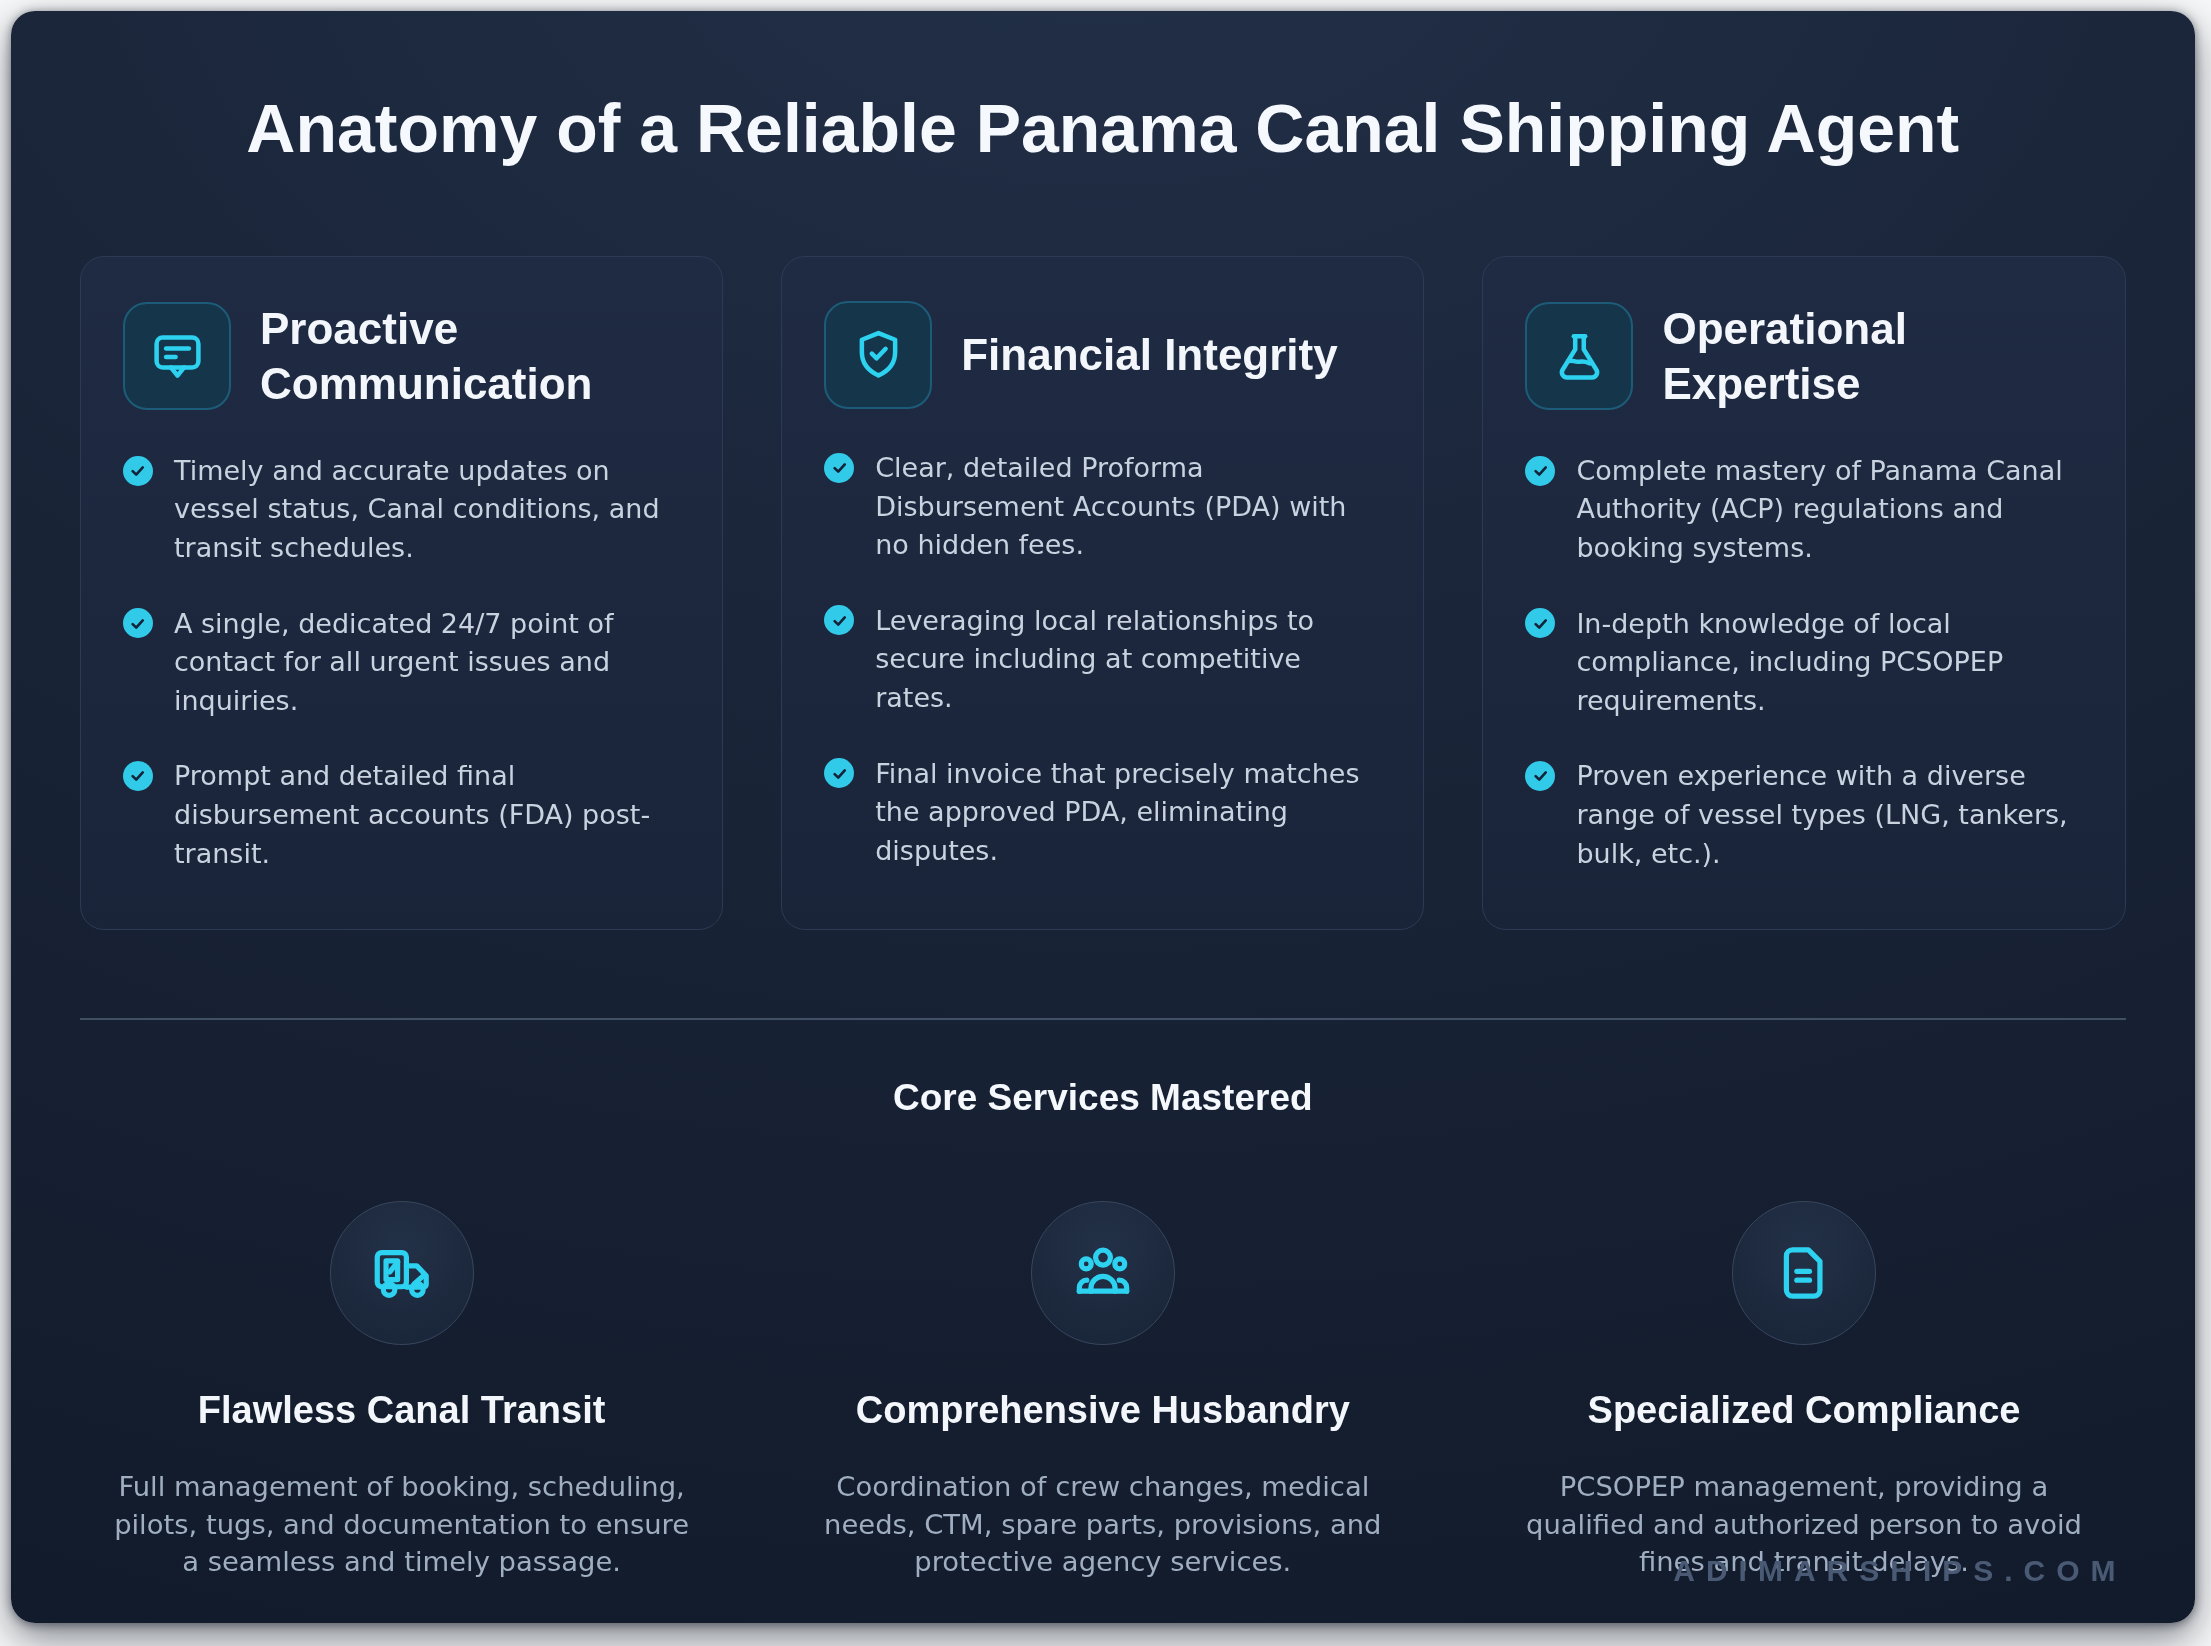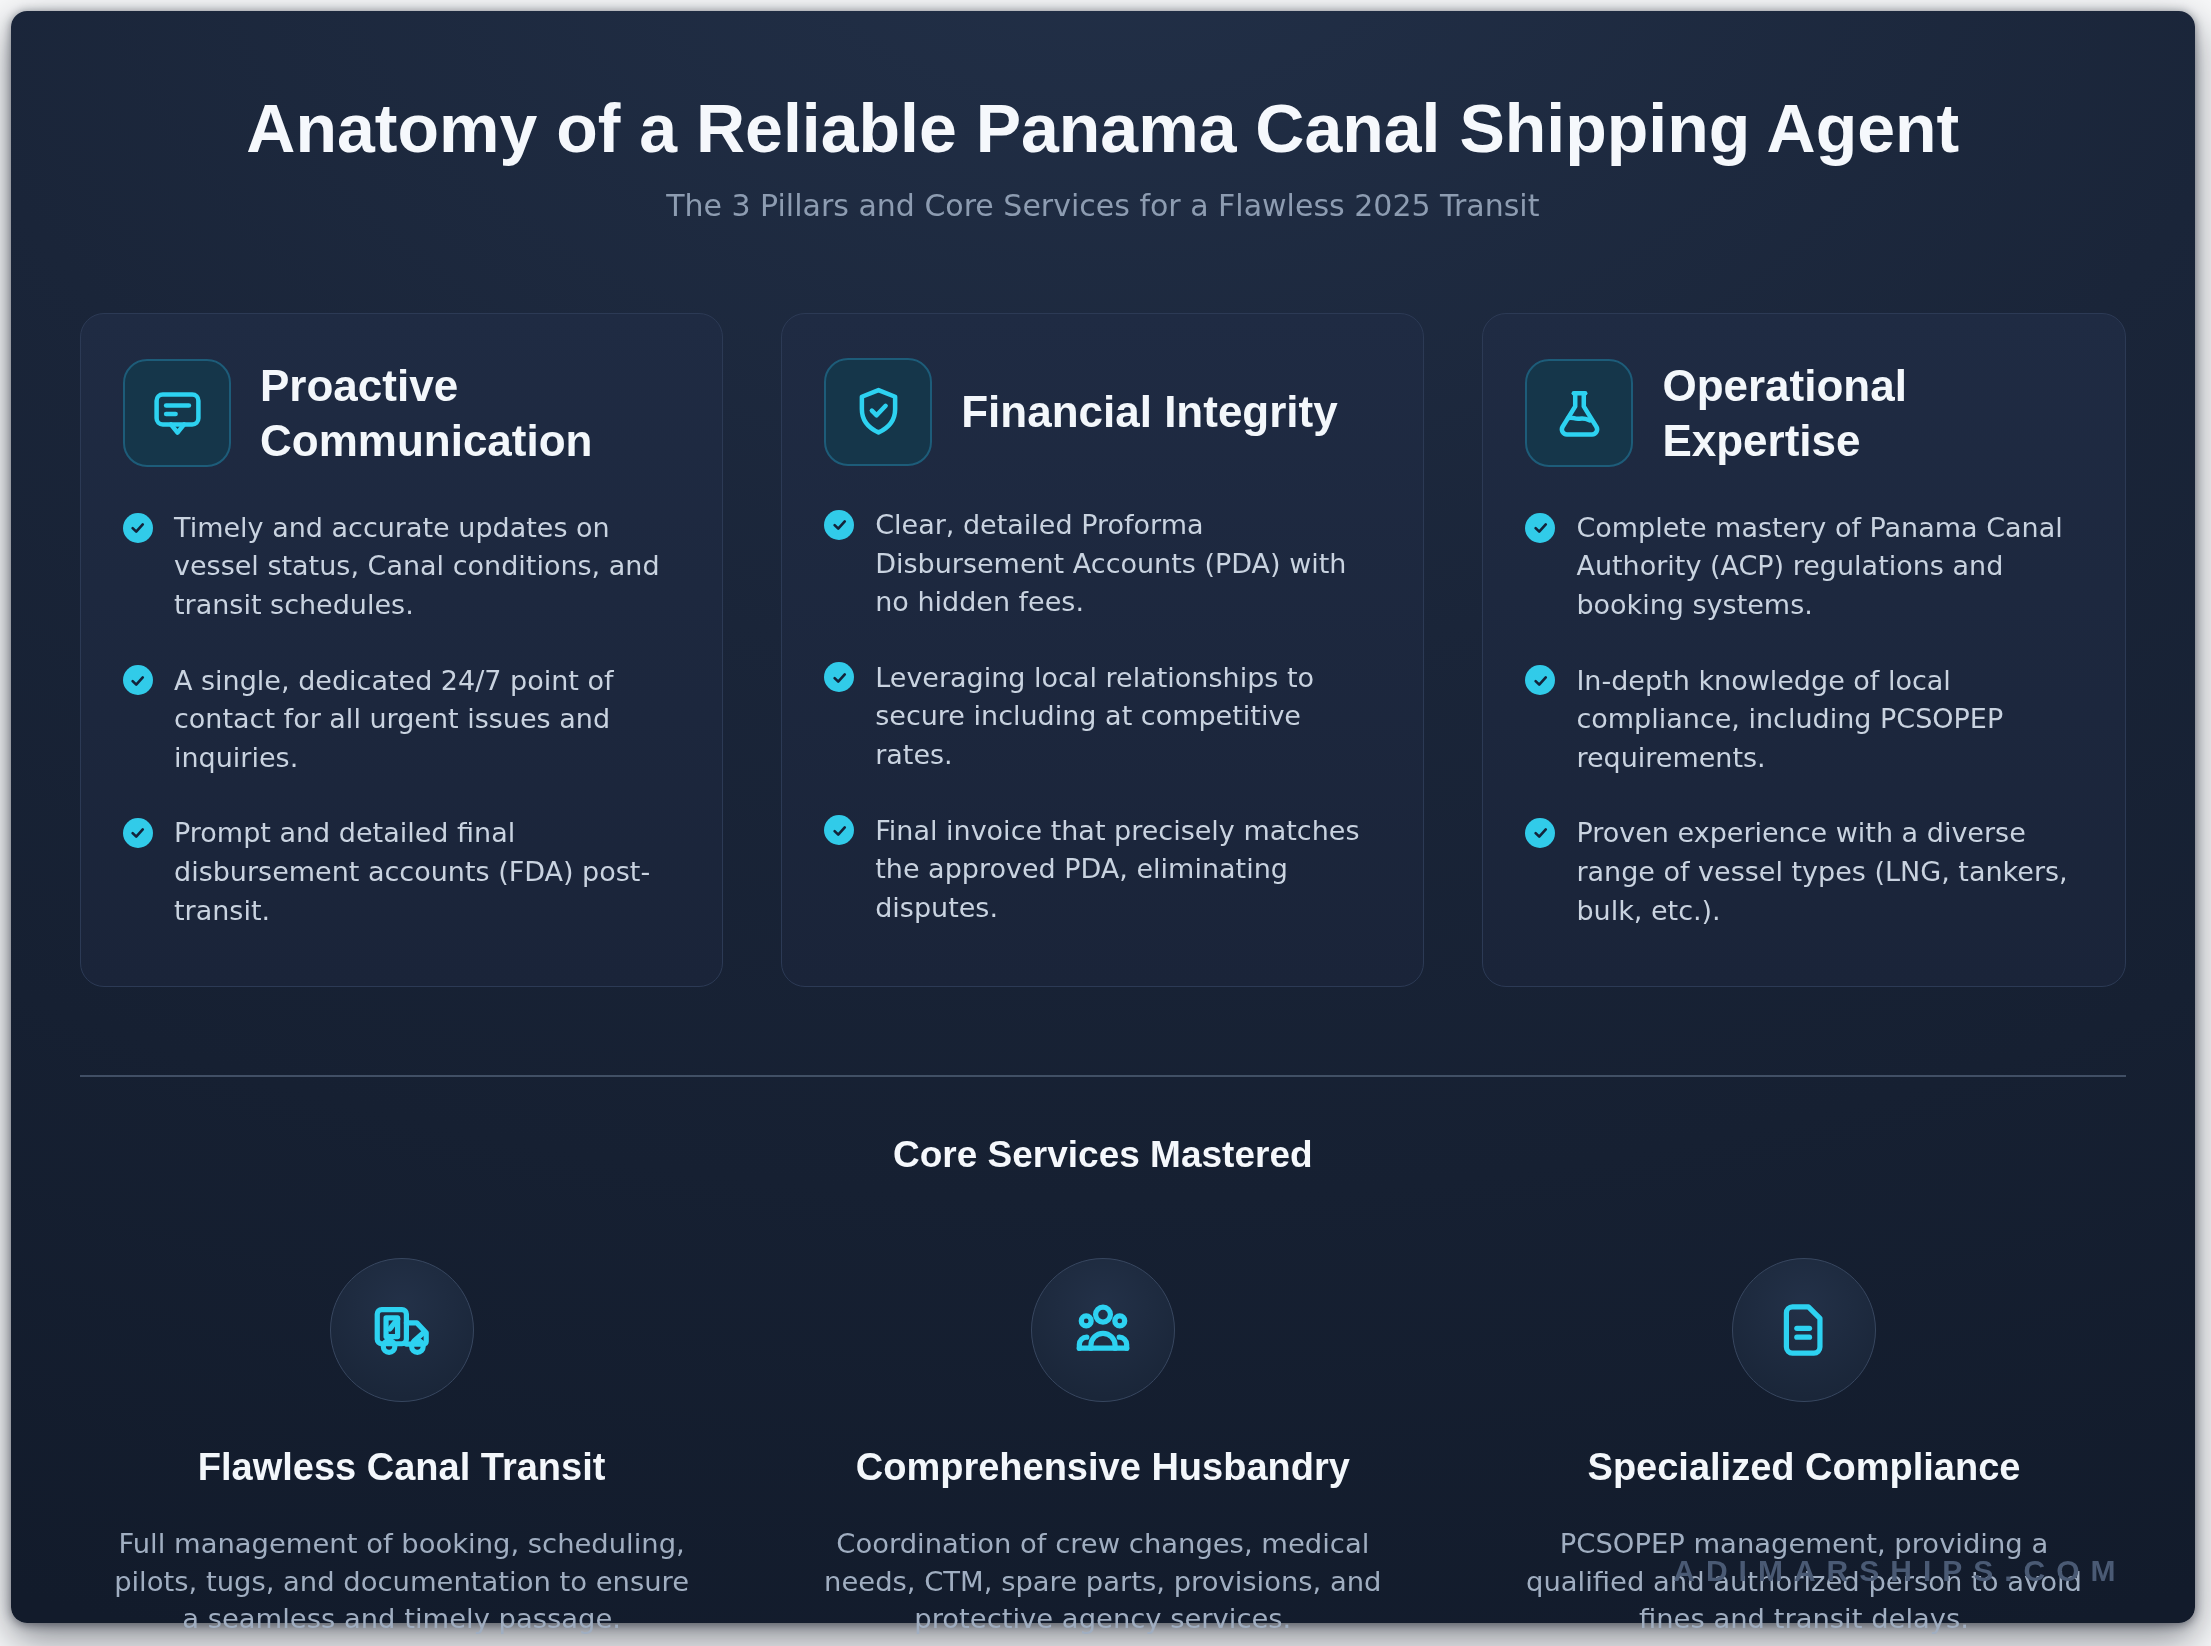--- a/index.html
+++ b/index.html
@@ -5,21 +5,21 @@
   html,body{margin:0;padding:0;}
   body{
     width:2211px;height:1647px;
     background:#f7f8f9;
     font-family:"Liberation Sans",sans-serif;
     position:relative;overflow:hidden;
   }
   .poster{
     position:absolute;
     left:11px;top:11px;right:16.4px;bottom:24px;
-    border-radius:16px;
+    border-radius:24px;
     background:radial-gradient(130% 115% at 50% -8%, #223048 0%, #1a2539 42%, #121b2b 100%);
     box-shadow:0 14.6px 38px rgba(10,16,30,.50), 0 1.8px 9.1px rgba(10,16,30,.45);
     box-sizing:border-box;
     padding:66px 69px 4px 69px;
   }
   header{text-align:center;}
   .title{
     margin:12.8px 0 0 0;
     font-size:68px;line-height:1.12;font-weight:700;
     color:#f5f8fc;letter-spacing:0px;
@@ -101,21 +101,20 @@
     color:#4a5a74;
   }
 </style>
 </head>
 <body>
 
 <div class="poster">
 
   <header>
     <h1 class="title">Anatomy of a Reliable Panama Canal Shipping Agent</h1>
-    <p class="subtitle">The 3 Pillars and Core Services for a Flawless 2025 Transit</p>
   </header>
 
   <section class="pillars">
 
     <article class="card">
       <div class="card-head">
         <div class="icon-tile">
           <svg viewBox="0 0 24 24" fill="none" stroke="currentColor" stroke-width="1.9" stroke-linecap="round" stroke-linejoin="round">
             <rect x="3.2" y="4" width="17.6" height="12.6" rx="2.6"></rect>
             <line x1="7.2" y1="8.6" x2="16.8" y2="8.6"></line>

